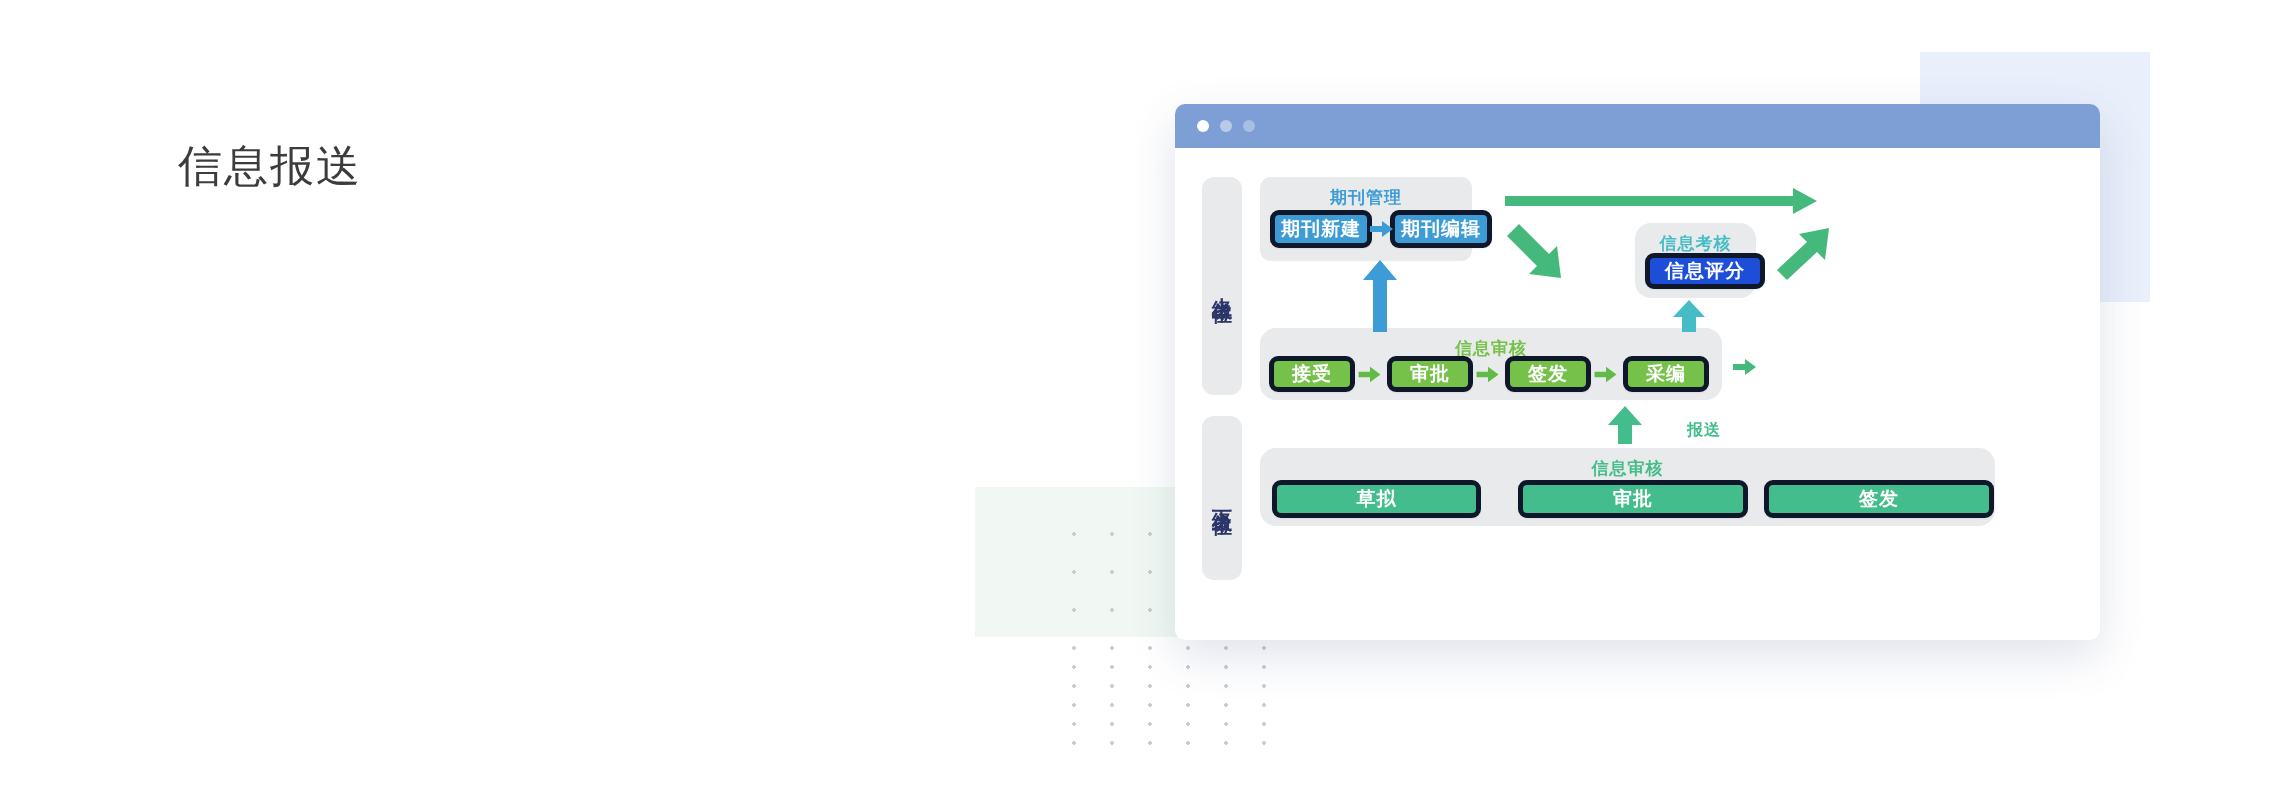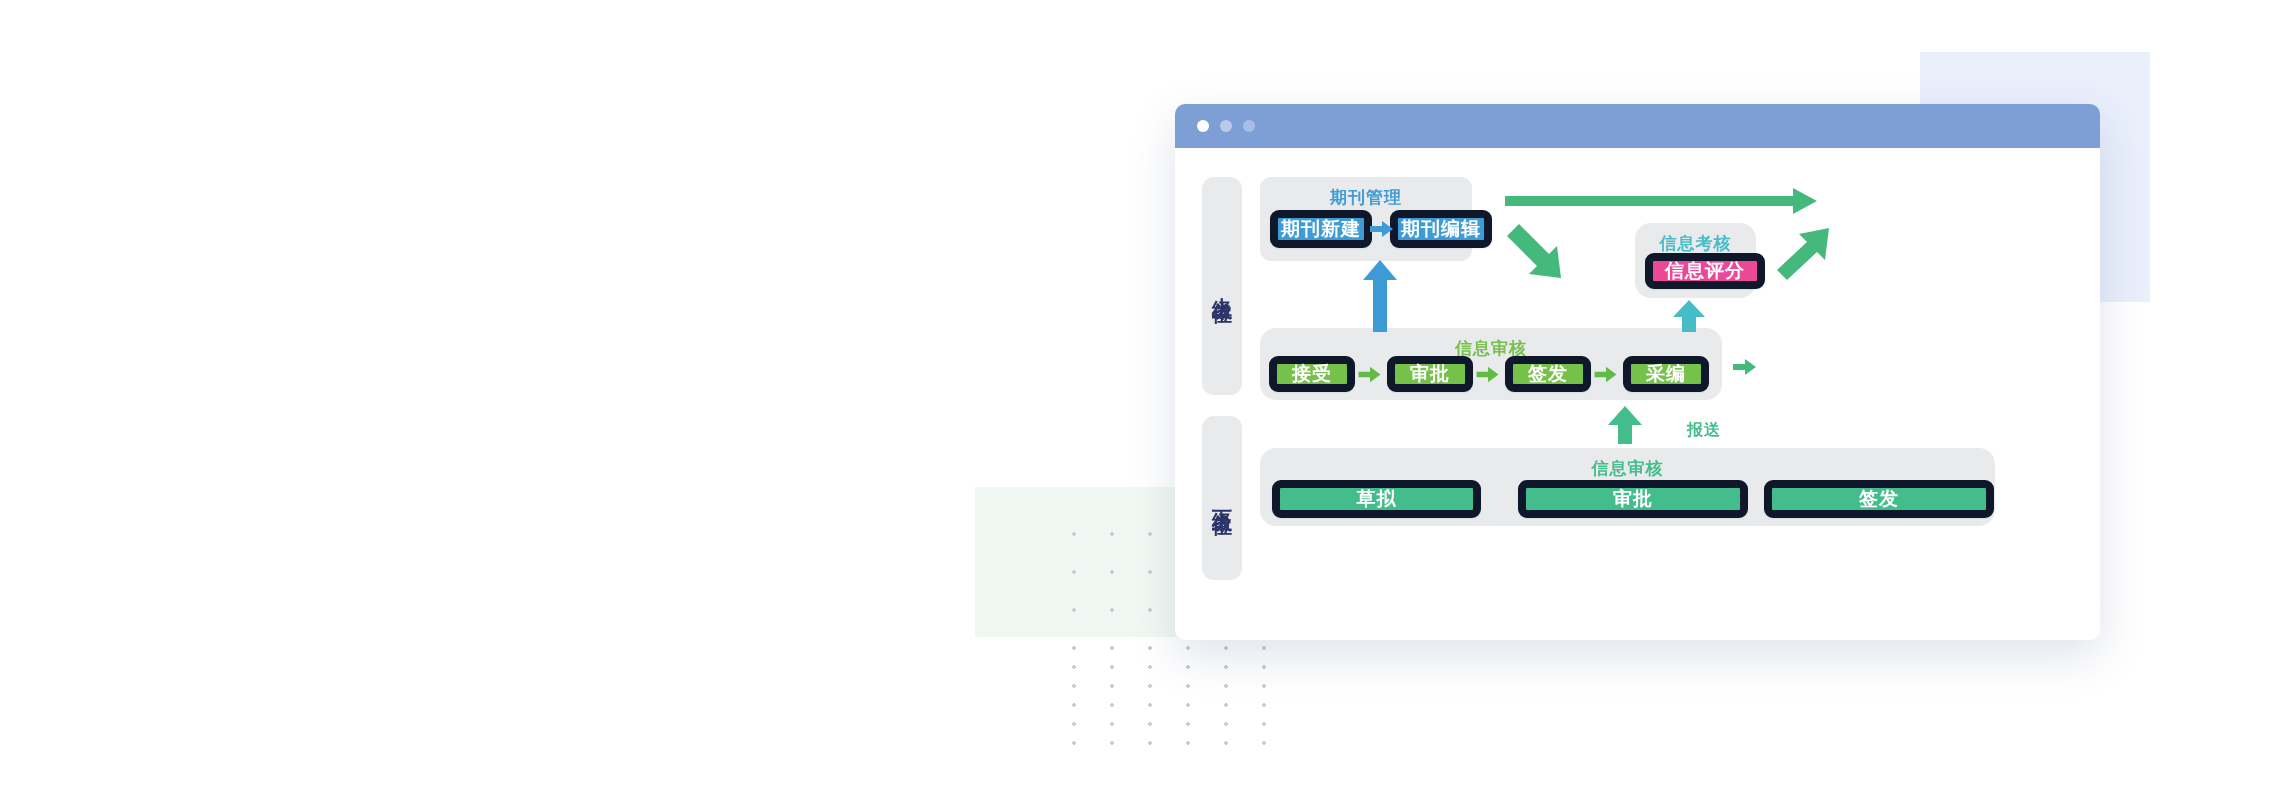--- a/index.html
+++ b/index.html
@@ -68,44 +68,45 @@
     position:absolute;background:#e9eaec;border-radius:16px;
   }
   .group-title{
     position:absolute;left:0;right:0;top:9px;text-align:center;
     font-size:17px;font-weight:bold;letter-spacing:1px;
   }
   .pill{
     position:absolute;border-radius:9px;
     display:flex;align-items:center;justify-content:center;
     color:#ffffff;font-size:19px;font-weight:bold;letter-spacing:1px;
-    border:8px solid #0f172a;box-sizing:border-box;
+    border:5px solid #0f172a;box-sizing:border-box;
     box-shadow:0 1px 2px rgba(0,0,0,.06);
   }
   .blue{background:#3d9cd6;}
-  .teal{background:#ec4899;}
+  .teal{background:#1d4ed8;}
   .lgreen{background:#76c14a;}
   .mgreen{background:#44bd8c;}
 
   .arrow{position:absolute;}
   .note{
     position:absolute;font-size:16px;font-weight:bold;color:#44bd8c;
     letter-spacing:1px;
     margin-left:34px;
   }
 </style>
 </head>
 <body>
 
 <div class="deco-blue-rect"></div>
 <div class="deco-green-rect"></div>
 <div class="deco-dots"></div>
 <div class="deco-dots2"></div>
 
 <div class="left-col">
+  <h1 class="page-title">信息报送</h1>
 </div>
 
 <div class="window">
 
   <div class="titlebar">
     <span class="dot d1"></span>
     <span class="dot d2"></span>
     <span class="dot d3"></span>
   </div>
 

